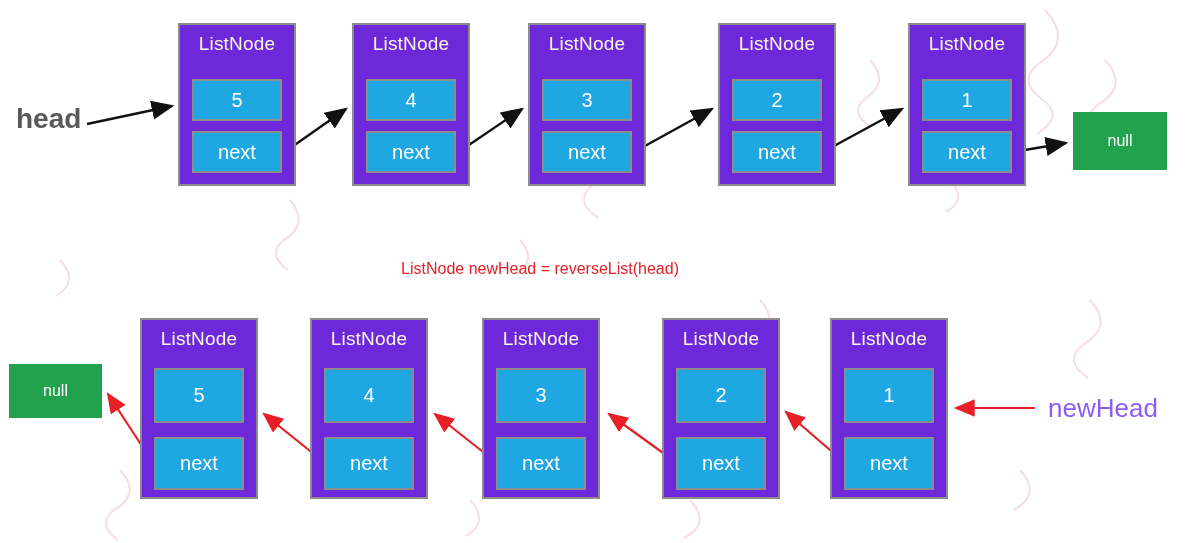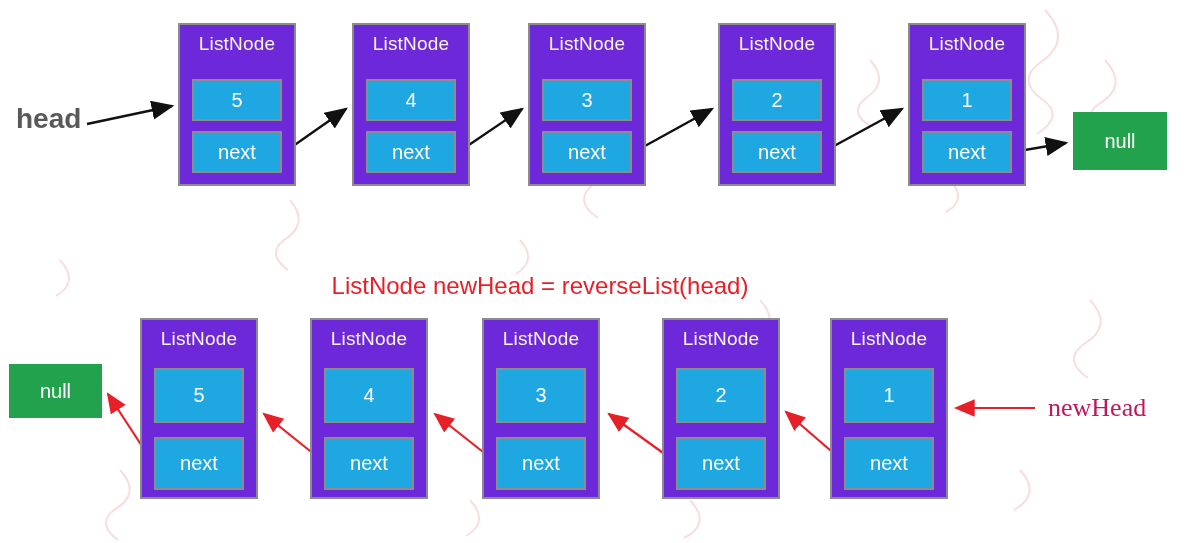--- a/index.html
+++ b/index.html
@@ -43,37 +43,37 @@
   .node.top .cell.nxt { top:106px; height:42px; }
   .node.bot .cell.val { top:48px;  height:55px; }
   .node.bot .cell.nxt { top:117px; height:53px; }
 
   
   .nullbox {
     position:absolute;
     background:#23A24D;
     color:#ffffff;
     display:flex; align-items:center; justify-content:center;
-    font-size:20px;
+    font-size:16px;
   }
   .null-top    { left:1073px; top:112px; width:94px; height:58px; }
   .null-bottom { left:9px;    top:364px; width:93px; height:54px; }
 
   
   .head-label {
     position:absolute; left:16px; top:103px;
     font-size:28px; color:#595959;font-weight:bold;
   }
   .caption {
-    position:absolute; left:300px; top:272px; width:480px;
-    text-align:center; font-size:24px; color:#E71F26;
+    position:absolute; left:300px; top:260px; width:480px;
+    text-align:center; font-size:16px; color:#E71F26;
   }
   .newhead-label {
     position:absolute; left:1048px; top:393px;
-    font-size:26px; color:#be185d;font-family:Liberation Serif, serif;
+    font-size:26px; color:#8b5cf6;
   }
 
   .wm path { stroke:#f6d2d4; stroke-width:2; fill:none; opacity:0.75; }
 </style>
 </head>
 <body>
 
 <div class="canvas">
 
   <svg class="layer wm" viewBox="0 0 1193 543" aria-hidden="true">

